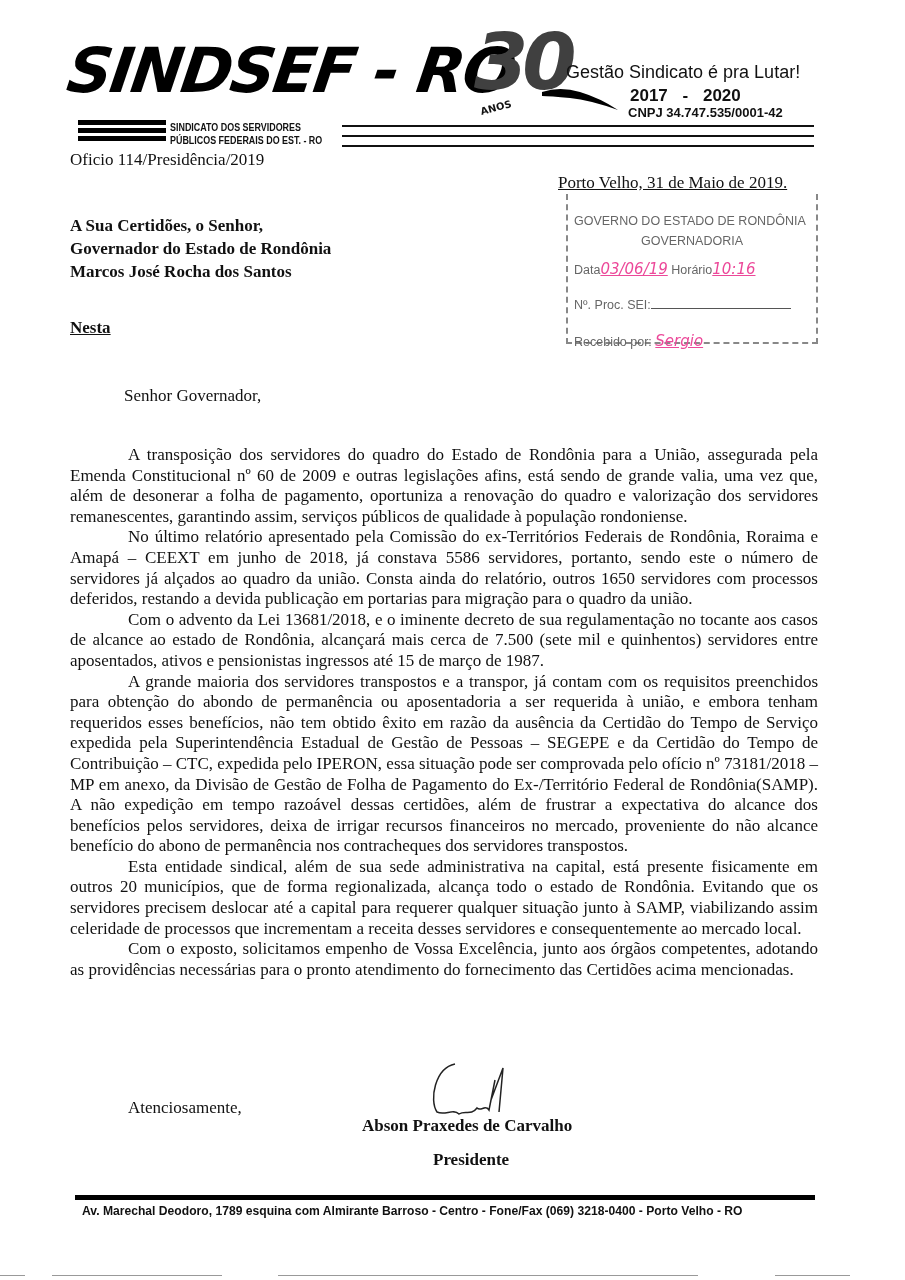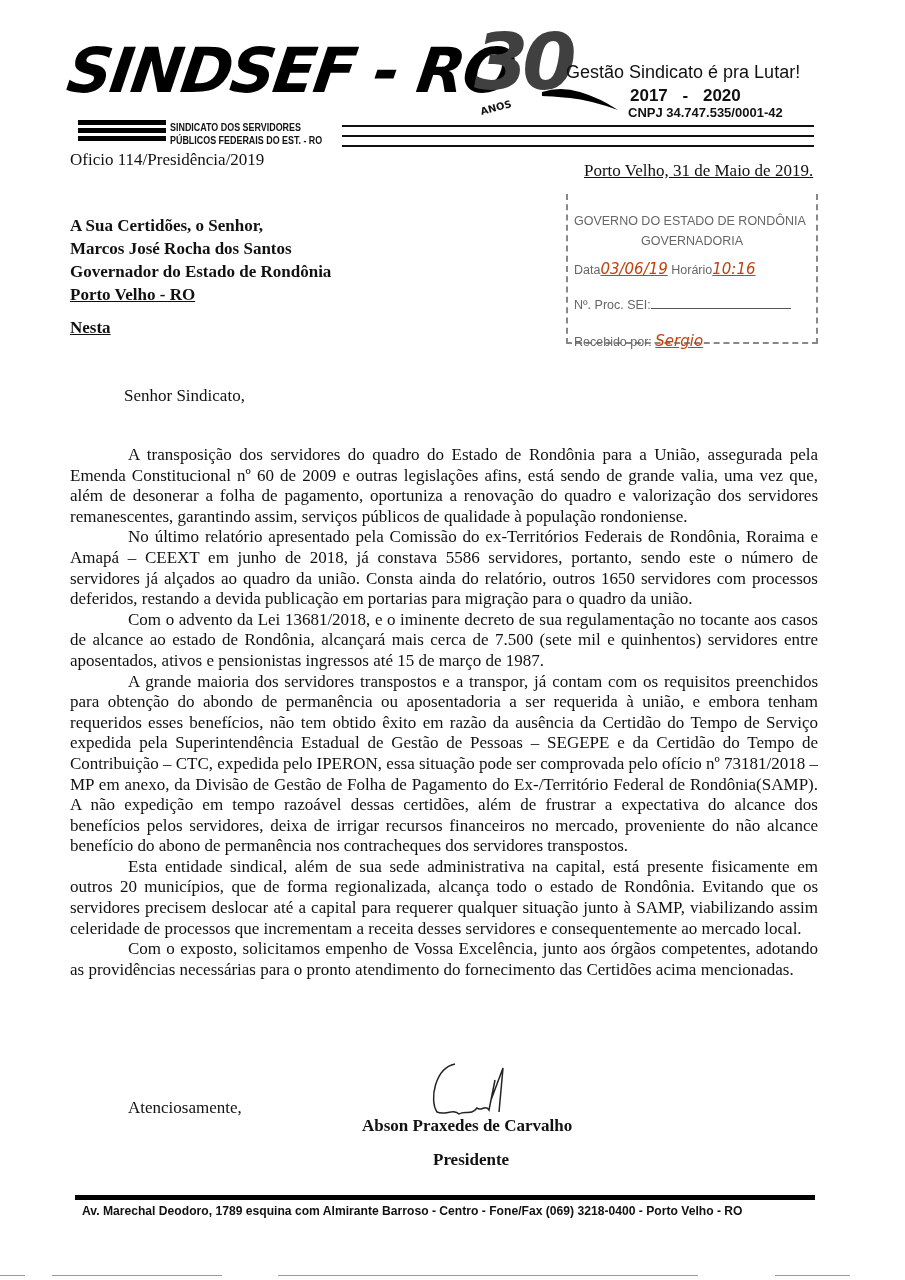--- a/index.html
+++ b/index.html
@@ -24,29 +24,29 @@
     .org-name {
       left: 170px; top: 121px; font-family: "Liberation Sans", sans-serif; font-weight: bold; font-size: 10.5px;
       line-height: 13px; transform: scaleX(0.85); transform-origin: left top;
     }
     .rule { height: 2px; background: #111; }
     .motto { left: 566px; top: 62px; font-size: 18px; font-weight: normal; }
     .years { left: 630px; top: 86px; font-size: 17px; font-weight: bold; word-spacing: 10px; }
     .cnpj { left: 628px; top: 105px; font-size: 13px; font-weight: bold; }
 
     .oficio { left: 70px; top: 150px; font-size: 17px; }
-    .date { left: 558px; top: 161px; font-size: 17px; text-decoration: underline; margin-left: 26px; }
+    .date { left: 558px; top: 173px; font-size: 17px; text-decoration: underline; }
 
     
     .stamp {
       left: 566px; top: 194px; width: 248px; height: 148px; border-left: 2px dashed #888; border-right: 2px dashed #888;
       border-bottom: 2px dashed #888; color: #666; font-family: "Liberation Sans", sans-serif;
     }
     .stamp-line { position: absolute; left: 6px; right: 6px; font-size: 12.5px; white-space: nowrap; margin-top: 16px; }
-    .hand { font-family: "DejaVu Sans", sans-serif; font-style: italic; color: #c2410c; font-size: 15px; text-decoration: underline; }
+    .hand { font-family: "DejaVu Sans", sans-serif; font-style: italic; color: #ec4899; font-size: 15px; text-decoration: underline; }
     .blank { display: inline-block; border-bottom: 1px solid #555; }
 
     
     .recipient { left: 70px; top: 214px; font-size: 17px; font-weight: bold; line-height: 23px; }
     .u { text-decoration: underline; }
     .nesta { left: 70px; top: 318px; font-size: 17px; font-weight: bold; text-decoration: underline; }
     .salutation { left: 124px; top: 386px; font-size: 17px; }
 
     .body-text {
       left: 70px; top: 445px; width: 748px; font-size: 17px; line-height: 20.6px; text-align: justify;
@@ -104,27 +104,26 @@
     <span>Nº. Proc. SEI:</span><span class="blank" style="width:140px;"></span>
   </div>
   <div class="stamp-line" style="top:122px;">
     <span>Recebido por:</span>
     <span class="hand">Sergio</span>
   </div>
 </div>
 
 <div class="abs serif recipient">
   <div>A Sua Certidões, o Senhor,</div>
+  <div>Governador do Estado de Rondônia</div>
   <div>Marcos José Rocha dos Santos</div>
-  <div>Governador do Estado de Rondônia</div>
-  <div class="u">Porto Velho - RO</div>
 </div>
 <div class="abs serif nesta">Nesta</div>
 
-<div class="abs serif salutation">Senhor Sindicato,</div>
+<div class="abs serif salutation">Senhor Governador,</div>
 
 <div class="abs body-text">
   <p>A transposição dos servidores do quadro do Estado de Rondônia para a União, assegurada pela Emenda Constitucional nº 60 de 2009 e outras legislações afins, está sendo de grande valia, uma vez que, além de desonerar a folha de pagamento, oportuniza a renovação do quadro e valorização dos servidores remanescentes, garantindo assim, serviços públicos de qualidade à população rondoniense.</p>
   <p>No último relatório apresentado pela Comissão do ex-Territórios Federais de Rondônia, Roraima e Amapá – CEEXT em junho de 2018, já constava 5586 servidores, portanto, sendo este o número de servidores já alçados ao quadro da união. Consta ainda do relatório, outros 1650 servidores com processos deferidos, restando a devida publicação em portarias para migração para o quadro da união.</p>
   <p>Com o advento da Lei 13681/2018, e o iminente decreto de sua regulamentação no tocante aos casos de alcance ao estado de Rondônia, alcançará mais cerca de 7.500 (sete mil e quinhentos) servidores entre aposentados, ativos e pensionistas ingressos até 15 de março de 1987.</p>
   <p>A grande maioria dos servidores transpostos e a transpor, já contam com os requisitos preenchidos para obtenção do abondo de permanência ou aposentadoria a ser requerida à união, e embora tenham requeridos esses benefícios, não tem obtido êxito em razão da ausência da Certidão do Tempo de Serviço expedida pela Superintendência Estadual de Gestão de Pessoas – SEGEPE e da Certidão do Tempo de Contribuição – CTC, expedida pelo IPERON, essa situação pode ser comprovada pelo ofício nº 73181/2018 – MP em anexo, da Divisão de Gestão de Folha de Pagamento do Ex-/Território Federal de Rondônia(SAMP). A não expedição em tempo razoável dessas certidões, além de frustrar a expectativa do alcance dos benefícios pelos servidores, deixa de irrigar recursos financeiros no mercado, proveniente do não alcance benefício do abono de permanência nos contracheques dos servidores transpostos.</p>
   <p>Esta entidade sindical, além de sua sede administrativa na capital, está presente fisicamente em outros 20 municípios, que de forma regionalizada, alcança todo o estado de Rondônia. Evitando que os servidores precisem deslocar até a capital para requerer qualquer situação junto à SAMP, viabilizando assim celeridade de processos que incrementam a receita desses servidores e consequentemente ao mercado local.</p>
   <p>Com o exposto, solicitamos empenho de Vossa Excelência, junto aos órgãos competentes, adotando as providências necessárias para o pronto atendimento do fornecimento das Certidões acima mencionadas.</p>
 </div>
 

